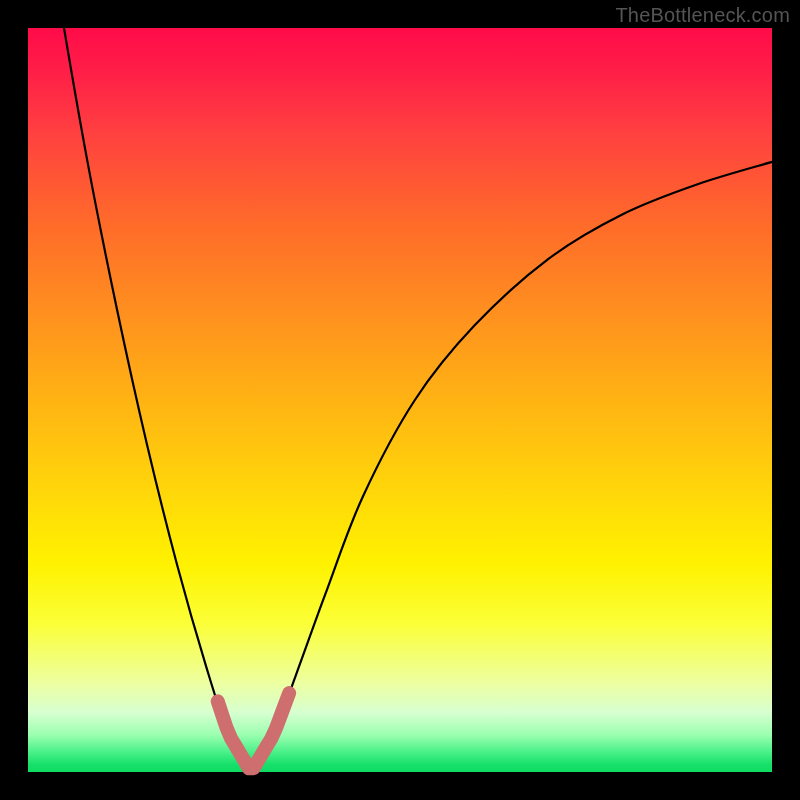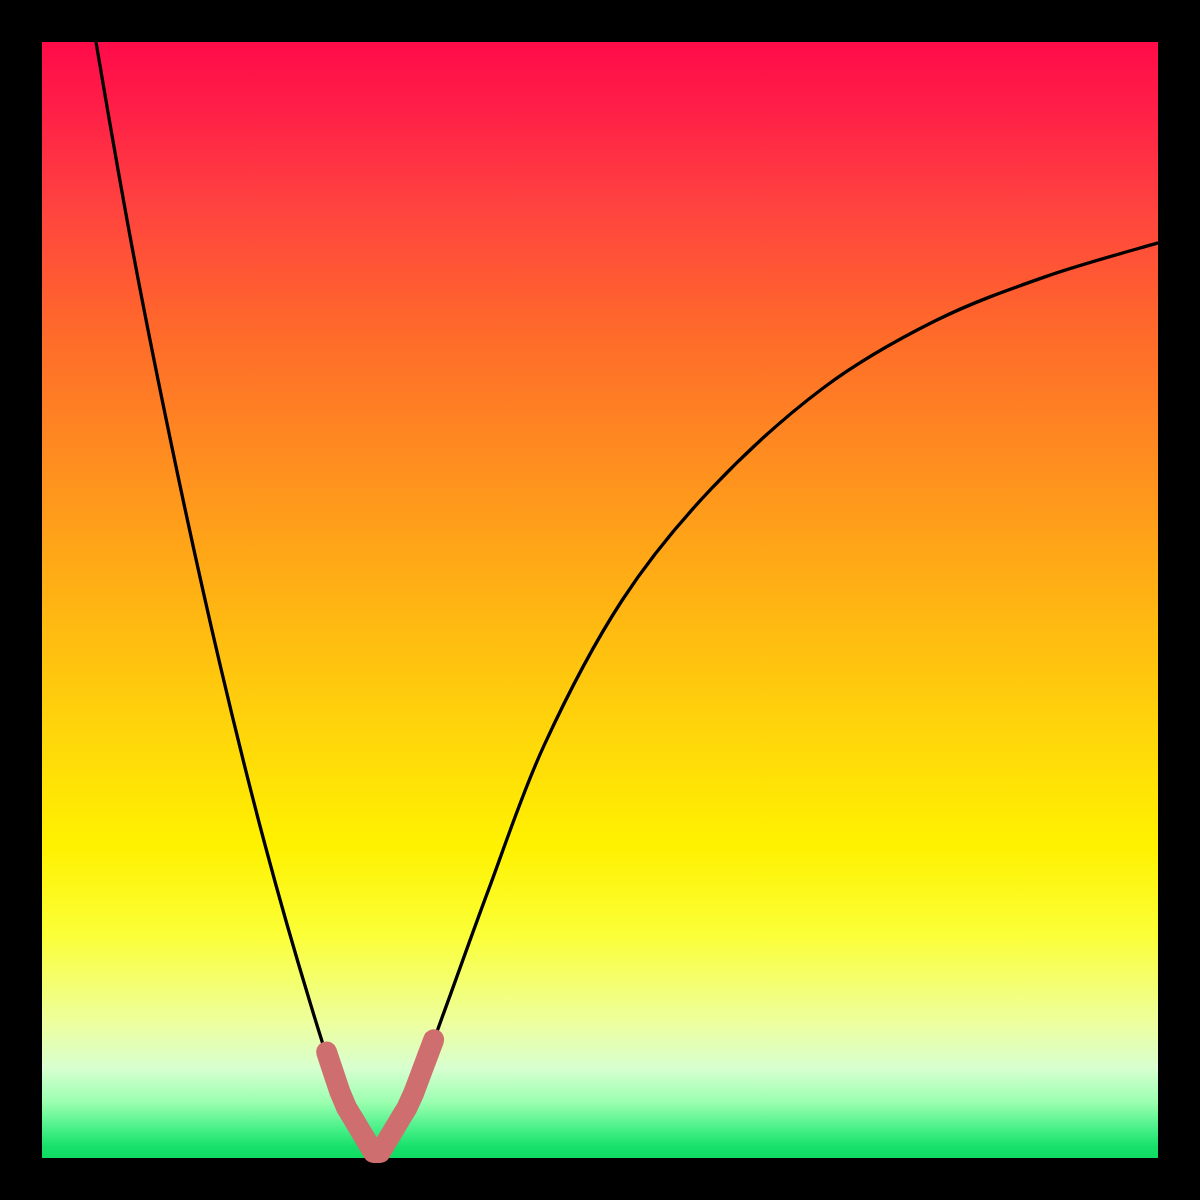--- a/index.html
+++ b/index.html
@@ -65,20 +65,21 @@
     width: 100%;
     height: 100%;
     overflow: visible;
   }
 </style>
 </head>
 <body>
 
 <div class="frame">
 
+  <div class="attribution">TheBottleneck.com</div>
 
   <div class="plot">
     <div class="gradient"></div>
 
     <svg class="curves" viewBox="0 0 744 744" preserveAspectRatio="none">
       <path fill="none" stroke-width="2.2" d="M 0 -223.20000000000005 C 4.96 -192.20000000000005, 19.840000000000003 -96.72000000000006, 29.76 -37.200000000000045 C 39.68 22.319999999999972, 49.6 80.60000000000005, 59.52 133.92000000000007 C 69.44 187.2400000000001, 79.36 235.60000000000005, 89.28 282.72 C 99.2 329.84000000000003, 109.12 374.48, 119.04 416.64 C 128.96 458.79999999999995, 138.88000000000002 498.47999999999996, 148.8 535.68 C 158.72 572.88, 169.88 611.32, 178.56 639.84 C 187.24 668.36, 193.44000000000003 689.4399999999999, 200.88000000000002 706.8 C 208.32000000000002 724.16, 215.76 744, 223.2 744 C 230.64 744, 238.08 722.92, 245.52 706.8 C 252.96 690.68, 259.15999999999997 670.8399999999999, 267.84 647.28 C 276.52 623.72, 286.44 595.2, 297.6 565.44 C 308.76000000000005 535.6800000000001, 319.92 500.96000000000004, 334.8 468.72 C 349.68 436.48, 368.28 400.52, 386.88 372 C 405.48 343.48, 424.08 321.16, 446.4 297.6 C 468.71999999999997 274.04, 495.99999999999994 249.23999999999998, 520.8 230.64 C 545.5999999999999 212.04, 570.4000000000001 198.4, 595.2 186 C 620 173.6, 644.8000000000001 164.92, 669.6 156.24 C 694.4 147.56000000000003, 731.6 137.64000000000007, 744 133.92000000000007" id="curve-path" stroke="#000000"></path>
       <path fill="none" stroke-width="14" stroke-linecap="round" stroke-linejoin="round" d="M 189.72 673.3199999999999 L 194.184 686.712 L 198.64800000000002 700.104 L 203.11200000000002 710.52 L 207.57600000000002 717.96 L 212.04000000000002 725.4000000000001 L 216.50400000000002 732.84 L 220.96800000000002 740.2800000000001 L 225.43200000000004 740.28 L 229.89600000000004 732.8399999999999 L 234.36000000000004 725.4 L 238.82400000000004 717.9599999999999 L 243.28800000000004 710.52 L 247.75200000000007 700.8479999999998 L 252.21600000000007 688.9439999999998 L 256.68000000000006 677.0399999999998 L 261.14400000000006 665.1359999999999" id="highlight-path" stroke="#cf6e6e"></path>
     </svg>
   </div>
 </div>

